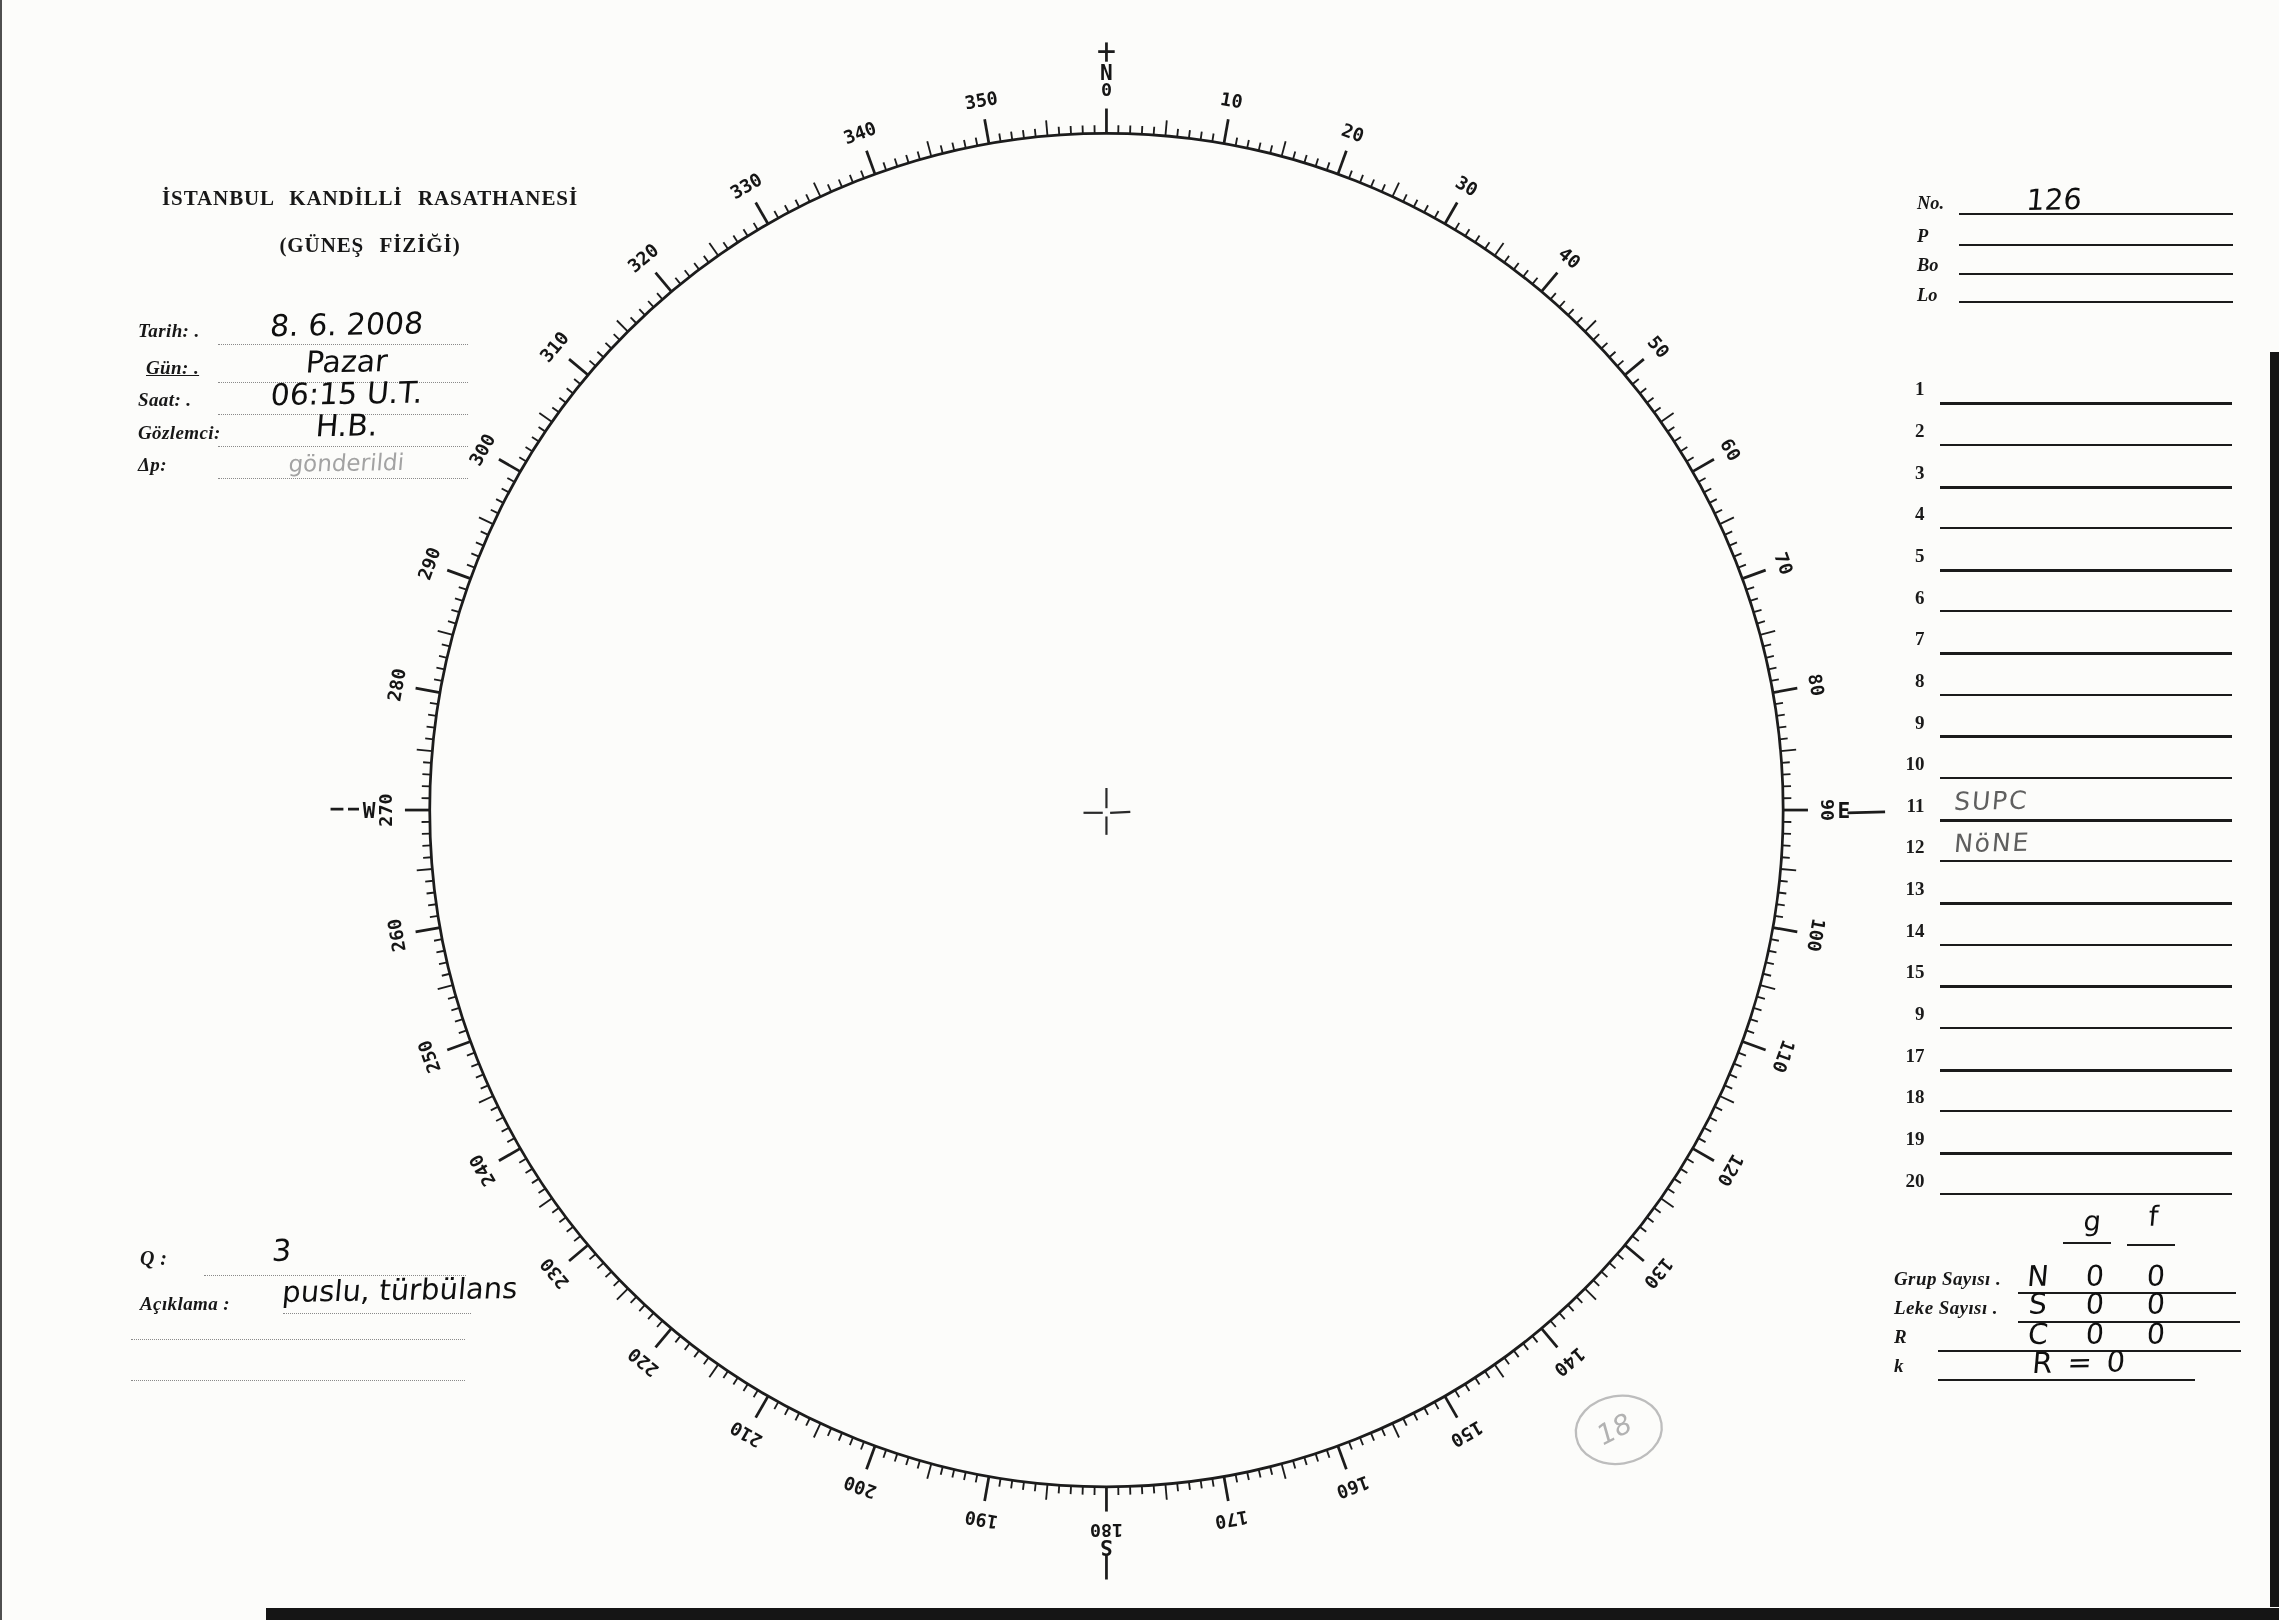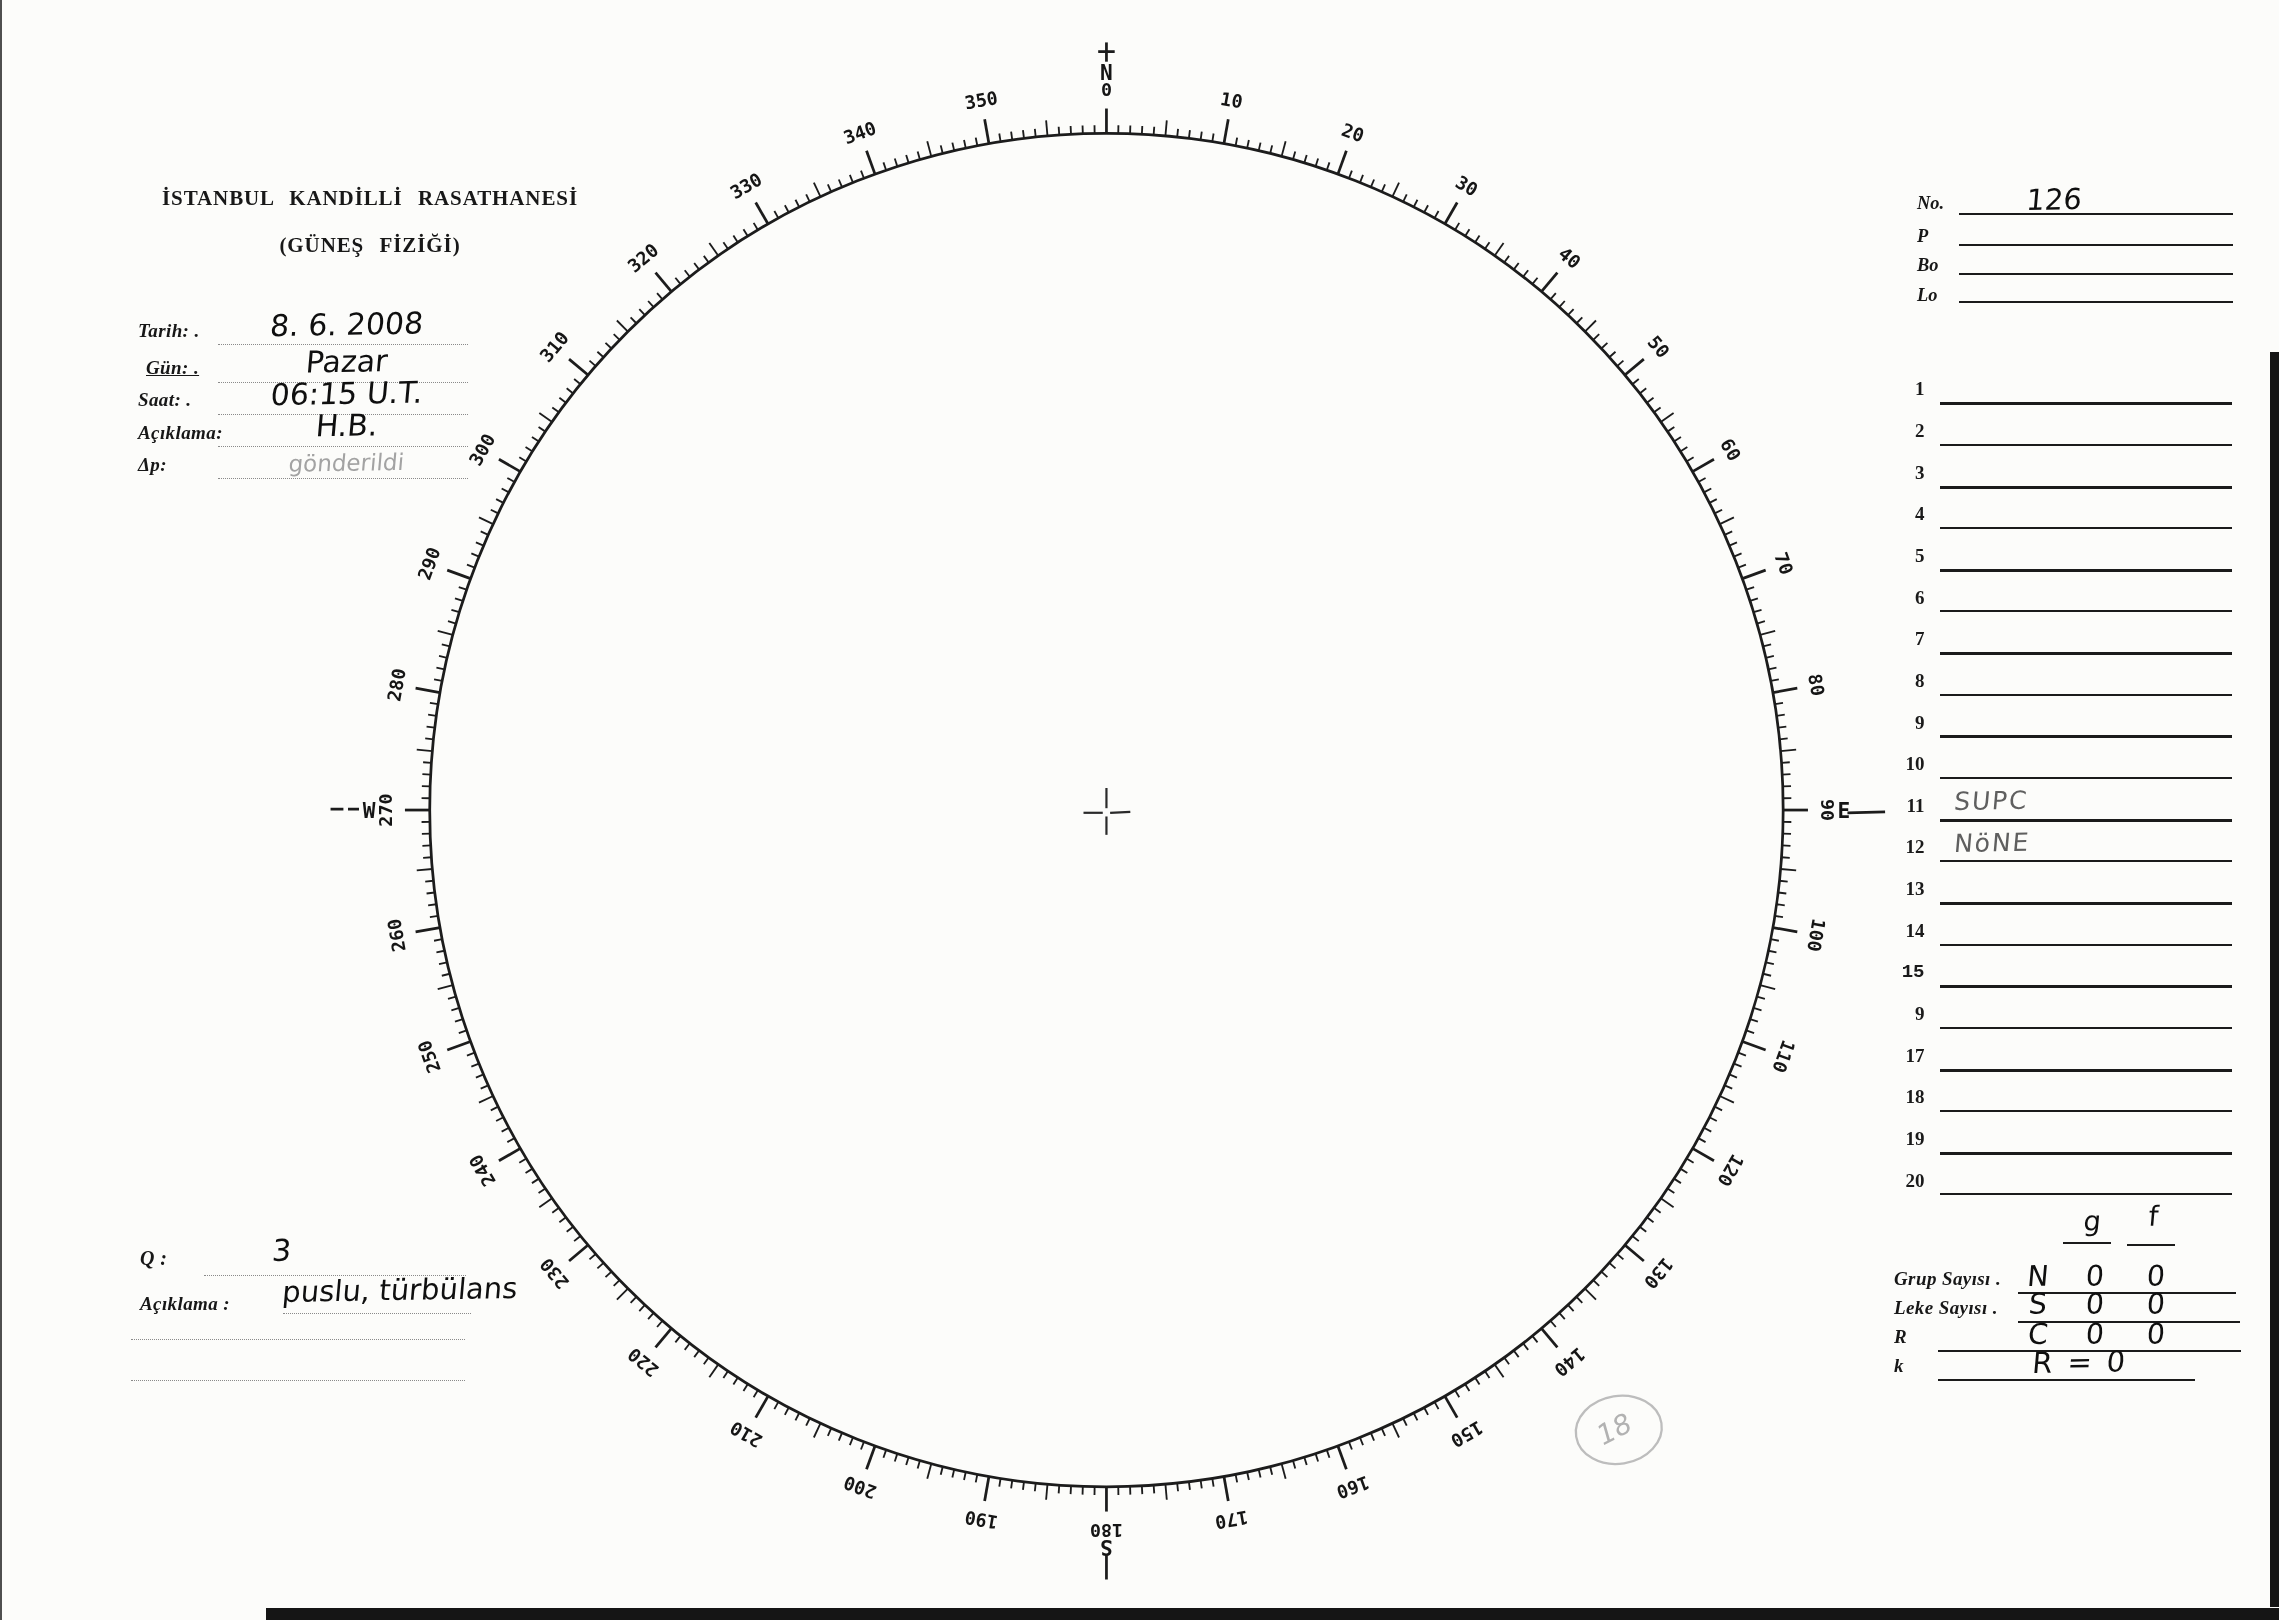--- a/index.html
+++ b/index.html
@@ -465,21 +465,21 @@
   <div id="fields-container">
       <div class="abs flabel" style="left: 138px; top: 320px;">Tarih: .</div>
       <div class="abs dotted" style="left: 218px; top: 344px; width: 250px;"></div>
       <div class="abs hand" style="left: 220px; top: 309px; width: 250px; text-align: center; font-size: 30px;">8. 6. 2008</div>
       <div class="abs flabel" style="left: 146px; top: 357px; text-decoration: underline;">Gün: .</div>
       <div class="abs dotted" style="left: 218px; top: 382px; width: 250px;"></div>
       <div class="abs hand" style="left: 220px; top: 346px; width: 250px; text-align: center; font-size: 30px;">Pazar</div>
       <div class="abs flabel" style="left: 138px; top: 389px;">Saat: .</div>
       <div class="abs dotted" style="left: 218px; top: 414px; width: 250px;"></div>
       <div class="abs hand" style="left: 220px; top: 378px; width: 250px; text-align: center; font-size: 30px;">06:15  U.T.</div>
-      <div class="abs flabel" style="left: 138px; top: 422px;">Açıklama:</div>
+      <div class="abs flabel" style="left: 138px; top: 422px;">Gözlemci:</div>
       <div class="abs dotted" style="left: 218px; top: 446px; width: 250px;"></div>
       <div class="abs hand" style="left: 220px; top: 410px; width: 250px; text-align: center; font-size: 30px;">H.B.</div>
       <div class="abs flabel" style="left: 138px; top: 454px;">Δp:</div>
       <div class="abs dotted" style="left: 218px; top: 478px; width: 250px;"></div>
       <div class="abs hand faintink" style="left: 220px; top: 452px; width: 250px; text-align: center; font-size: 23px;">gönderildi</div>
     </div>
 
   <div class="abs flabel" style="left:140px;top:1247px;font-size:20px;">Q :</div>
   <div class="abs dotted" style="left:204px;top:1275px;width:262px;"></div>
   <div class="abs hand" style="left:211px;top:1234px;width:138px;text-align:center;font-size:30px;">3</div>
@@ -526,21 +526,21 @@
       <div class="abs numcell" style="left: 1897px; top: 795px; width: 27.5px;">11</div>
       <div class="abs sline" style="left: 1940px; top: 819px; width: 292px; height: 2.8px;"></div>
       <div class="abs hand gray" style="left: 1953px; top: 787px; font-size: 25px; letter-spacing: 1.8px;">SUPC</div>
       <div class="abs numcell" style="left: 1897px; top: 836px; width: 27.5px;">12</div>
       <div class="abs sline" style="left: 1940px; top: 860px; width: 292px; height: 2.2px;"></div>
       <div class="abs hand gray" style="left: 1953px; top: 829px; font-size: 25px; letter-spacing: 1.8px;">NöNE</div>
       <div class="abs numcell" style="left: 1897px; top: 878px; width: 27.5px;">13</div>
       <div class="abs sline" style="left: 1940px; top: 902px; width: 292px; height: 2.8px;"></div>
       <div class="abs numcell" style="left: 1897px; top: 920px; width: 27.5px;">14</div>
       <div class="abs sline" style="left: 1940px; top: 944px; width: 292px; height: 2.2px;"></div>
-      <div class="abs numcell" style="left: 1897px; top: 961px; width: 27.5px; font-family: Liberation Mono, monospace;">15</div>
+      <div class="abs numcell" style="left: 1897px; top: 961px; width: 27.5px;">15</div>
       <div class="abs sline" style="left: 1940px; top: 985px; width: 292px; height: 2.8px;"></div>
       <div class="abs numcell" style="left: 1897px; top: 1003px; width: 27.5px;">9</div>
       <div class="abs sline" style="left: 1940px; top: 1027px; width: 292px; height: 2.2px;"></div>
       <div class="abs numcell" style="left: 1897px; top: 1045px; width: 27.5px;">17</div>
       <div class="abs sline" style="left: 1940px; top: 1069px; width: 292px; height: 2.8px;"></div>
       <div class="abs numcell" style="left: 1897px; top: 1086px; width: 27.5px;">18</div>
       <div class="abs sline" style="left: 1940px; top: 1110px; width: 292px; height: 2.2px;"></div>
       <div class="abs numcell" style="left: 1897px; top: 1128px; width: 27.5px;">19</div>
       <div class="abs sline" style="left: 1940px; top: 1152px; width: 292px; height: 2.8px;"></div>
       <div class="abs numcell" style="left: 1897px; top: 1170px; width: 27.5px;">20</div>

